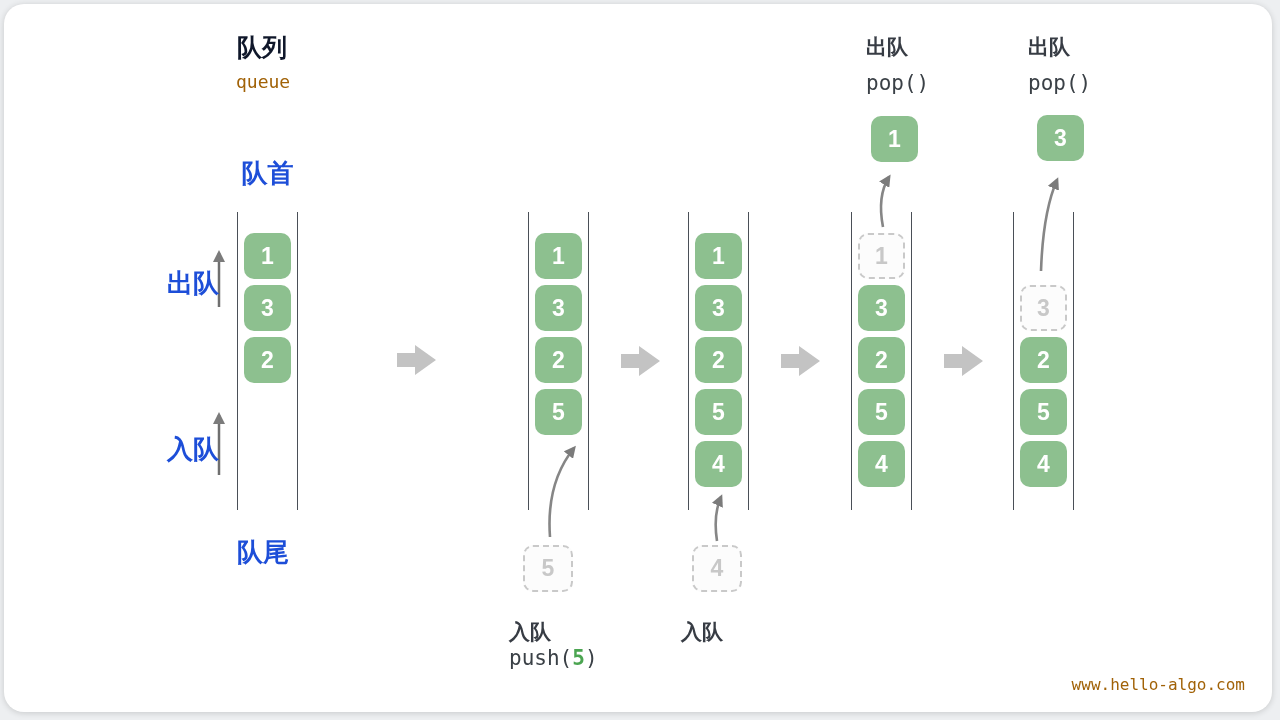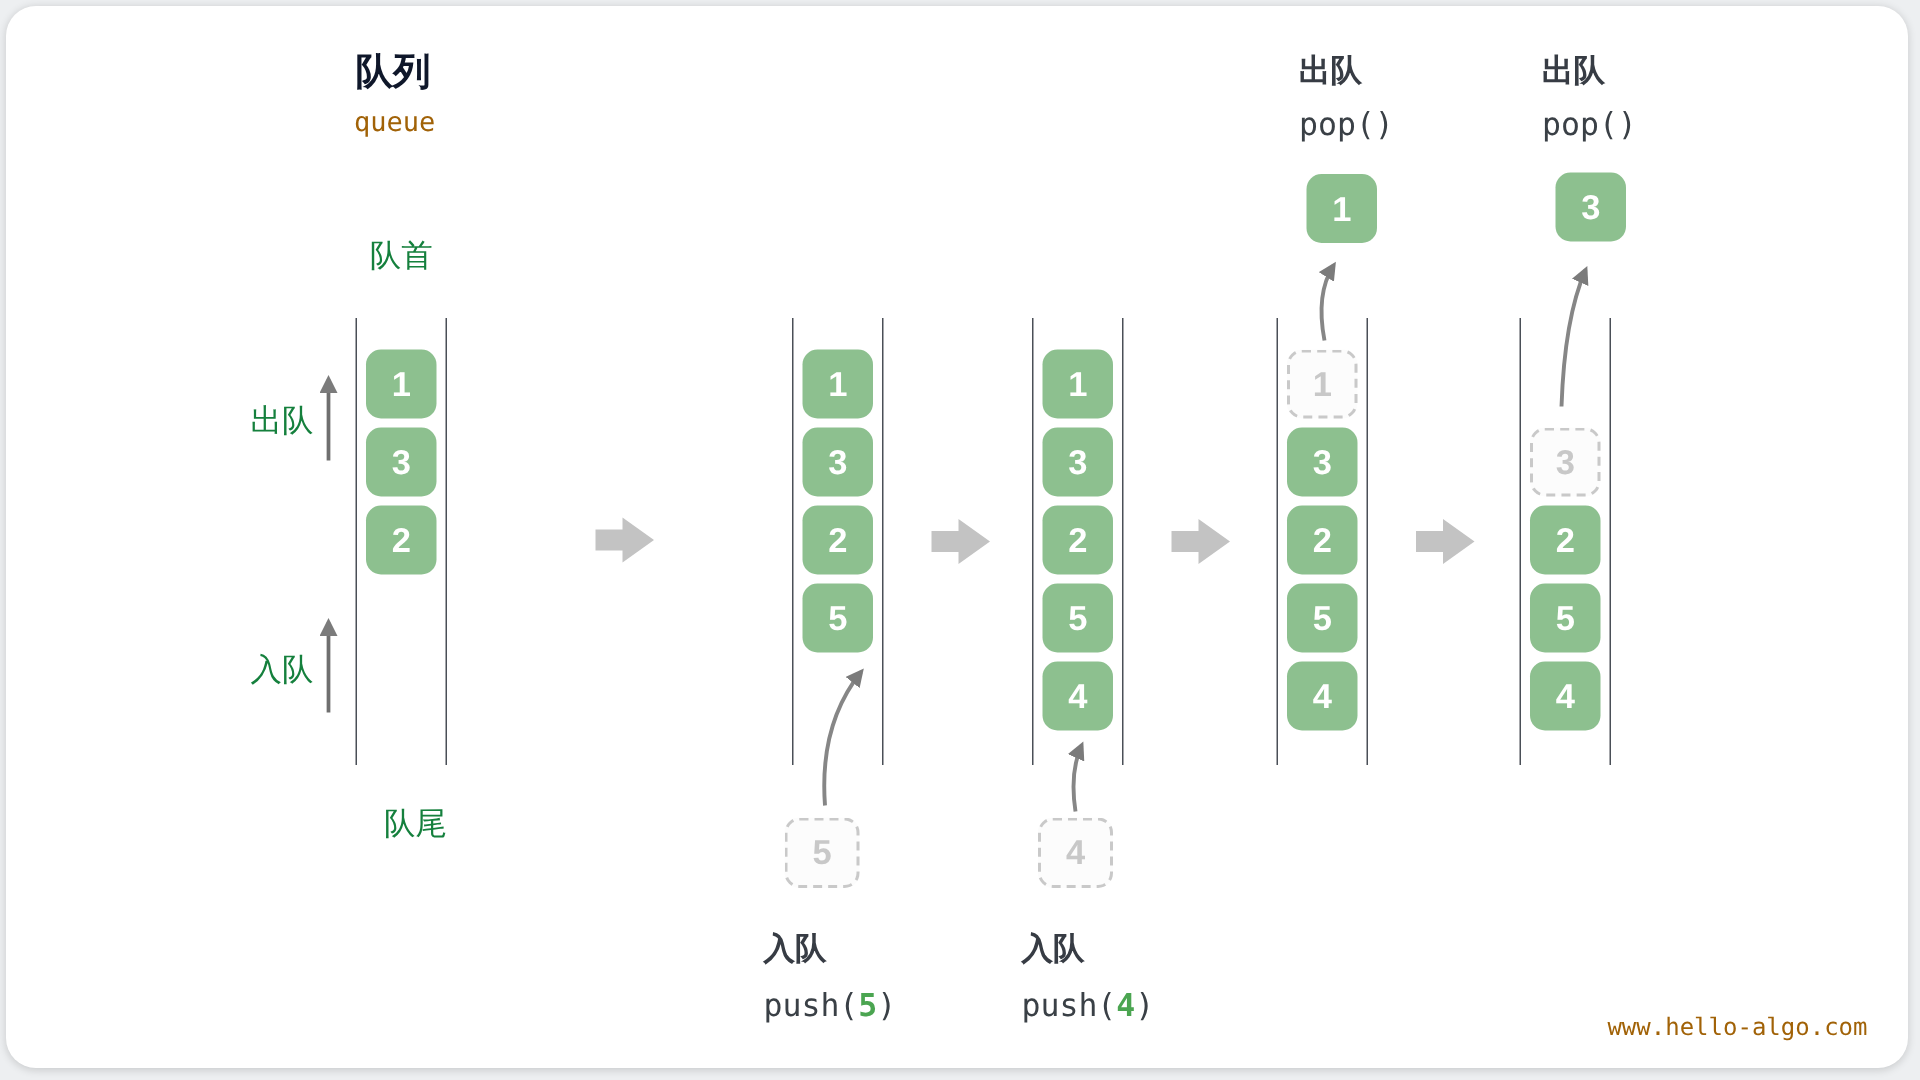--- a/index.html
+++ b/index.html
@@ -14,23 +14,23 @@
     left:4px;top:4px;width:1268px;height:708px;
     background:#ffffff;border-radius:20px;
     box-shadow:0 1px 6px rgba(0,0,0,0.16);
   }
   .stage{left:0;top:0;width:1280px;height:720px;}
   .overlay{left:0;top:0;width:1280px;height:720px;pointer-events:none;}
 
   .title-zh{left:237px;top:31px;font-size:25px;font-weight:bold;color:#0f172a;}
   .title-en{left:236px;top:71px;font-size:18px;color:#a16207;font-family:"DejaVu Sans Mono",monospace;}
 
-  .zh-label{font-size:21px;font-weight:normal;color:#15803d;}
+  .zh-label{font-size:26px;font-weight:bold;color:#1d4ed8;}
   .lbl-front{left:237px;top:156px;width:61px;text-align:center;}
-  .lbl-rear{left:237px;top:535px;width:61px;text-align:right;}
+  .lbl-rear{left:237px;top:535px;width:61px;text-align:left;}
   .lbl-deq{left:167px;top:266px;}
   .lbl-enq{left:167px;top:432px;}
 
   .qcol{
     top:212px;height:298px;width:61px;box-sizing:border-box;
     border-left:1.5px solid #4a4f57;border-right:1.5px solid #4a4f57;
   }
   .c0{left:237px;} .c1{left:528px;} .c2{left:688px;} .c3{left:851px;} .c4{left:1013px;}
 
   .gbox{
@@ -41,21 +41,21 @@
   .dbox{
     width:43px;height:42px;border-radius:10px;background:#fcfcfc;
     border:2px dashed #c9c9c9;color:#c8c8c8;
     font-size:23px;font-weight:bold;
     display:flex;align-items:center;justify-content:center;
   }
   .staged{width:46px;height:43px;}
 
   .op-block{width:160px;}
   .op-zh{font-size:21px;font-weight:bold;color:#373c44;}
-  .op-code{font-family:"DejaVu Sans Mono",monospace;font-size:21px;color:#3a4046;margin-top:12px;}
+  .op-code{font-family:"DejaVu Sans Mono",monospace;font-size:21px;color:#3a4046;}
   .op-code .num{color:#4ba551;font-weight:bold;}
 
   .pop-block .op-code{margin-top:10px;}
 
   .watermark{
     right:35px;bottom:26px;
     font-family:"DejaVu Sans Mono",monospace;
     font-size:16px;color:#a16207;
   }
 </style>
@@ -136,21 +136,20 @@
   <div class="abs gbox" style="left:1020px;top:389px;">5</div>
   <div class="abs gbox" style="left:1020px;top:441px;">4</div>
 
   <div class="abs op-block" style="left:509px;top:618px;">
     <div class="op-zh">入队</div>
     <div class="op-code"><span>push(</span><span class="num">5</span><span>)</span></div>
   </div>
 
   <div class="abs op-block" style="left:681px;top:618px;">
     <div class="op-zh">入队</div>
-    <div class="op-code"><span>push(</span><span class="num">4</span><span>)</span></div>
   </div>
 
   <div class="abs op-block pop-block" style="left:866px;top:33px;">
     <div class="op-zh">出队</div>
     <div class="op-code">pop()</div>
   </div>
 
   <div class="abs op-block pop-block" style="left:1028px;top:33px;">
     <div class="op-zh">出队</div>
     <div class="op-code">pop()</div>

